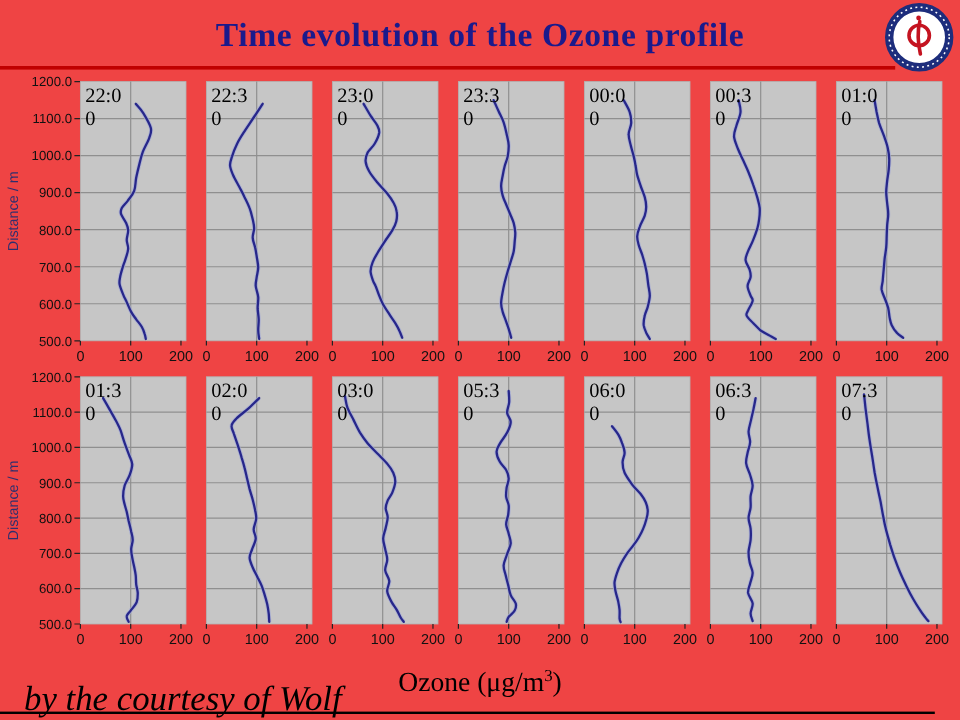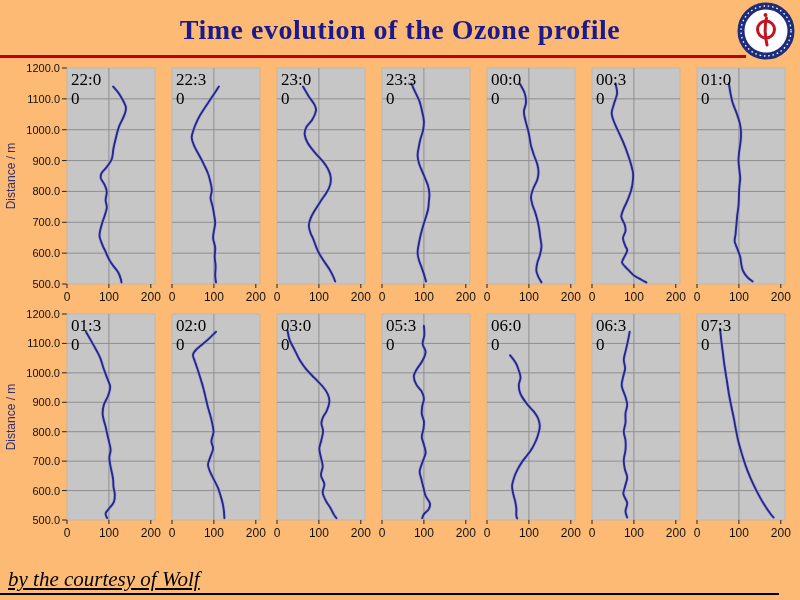--- a/index.html
+++ b/index.html
@@ -1,23 +1,23 @@
 <!DOCTYPE html>
 <html><head>
 <meta charset="utf-8">
 <style>
   html,body{margin:0;padding:0;background:#888;}
-  .slide{position:relative;width:800px;height:600px;background:#fdba74;overflow:hidden;
+  .slide{position:relative;width:800px;height:600px;background:#ef4444;overflow:hidden;
          font-family:"Liberation Serif",serif;}
   .title{position:absolute;top:14px;left:0;width:800px;text-align:center;
          font-size:28px;font-weight:bold;color:#1a1a8c;letter-spacing:0.5px;}
   .red-rule{position:absolute;top:55px;left:0;width:746px;height:3px;background:#c00000;}
   .logo{position:absolute;top:2px;right:5px;width:58px;height:58px;}
   #chart{position:absolute;top:0;left:0;width:800px;height:600px;}
-  .credit{position:absolute;left:8px;top:567px;font-style:italic;font-size:21px;color:#000;text-decoration:underline;}
+  .credit{position:absolute;left:20px;top:567px;font-style:italic;font-size:29px;color:#000;}
   .xlabel{position:absolute;left:0;top:556px;width:800px;text-align:center;font-size:23px;color:#000;}
   .xlabel sup{font-size:14px;}
   .location{position:absolute;right:10px;top:564px;font-size:17px;color:#000;}
   .bottom-rule{position:absolute;top:593px;left:0;width:779px;height:2px;background:#000;}
 </style>
 </head>
 <body>
 
 <div class="slide">
 
@@ -350,16 +350,17 @@
           <line x1="738.9047619047619" y1="214" x2="738.9047619047619" y2="218" stroke="#222" stroke-width="1"></line>
           <text x="738.9047619047619" y="231" text-anchor="middle" font-family="&quot;Liberation Sans&quot;,sans-serif" font-size="12" fill="#111">100</text>
           <line x1="780.8095238095239" y1="214" x2="780.8095238095239" y2="218" stroke="#222" stroke-width="1"></line>
           <text x="780.8095238095239" y="231" text-anchor="middle" font-family="&quot;Liberation Sans&quot;,sans-serif" font-size="12" fill="#111">200</text>
         </g>
       </svg>
     </div>
 
   <div class="credit">by the courtesy of Wolf</div>
 
+  <div class="xlabel"><span>Ozone (μg/m</span><sup>3</sup><span>)</span></div>
 
   <div class="bottom-rule"></div>
 
 </div>
 
 </body></html>

